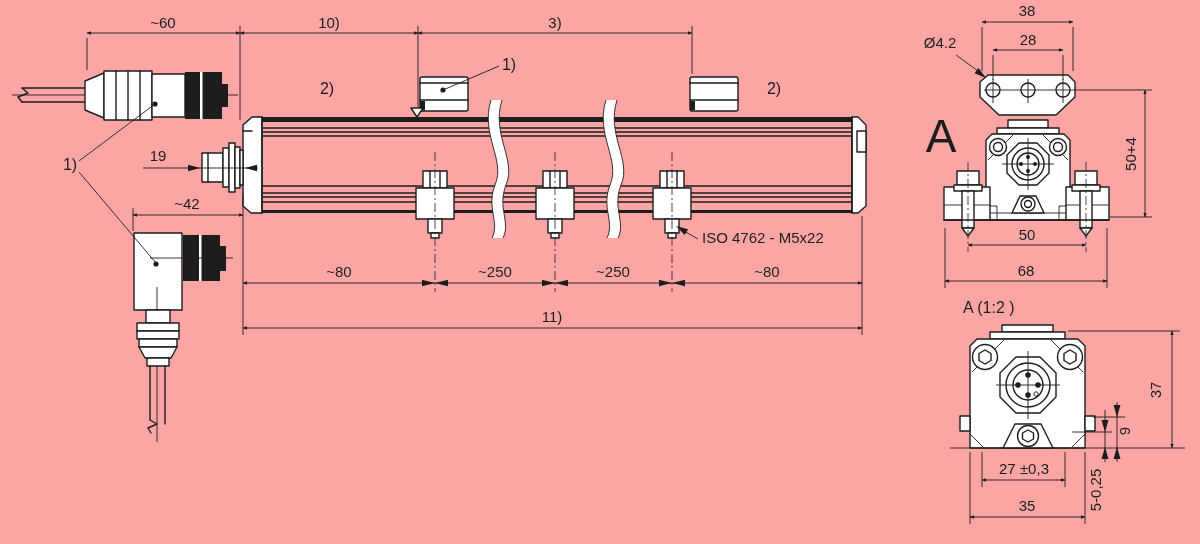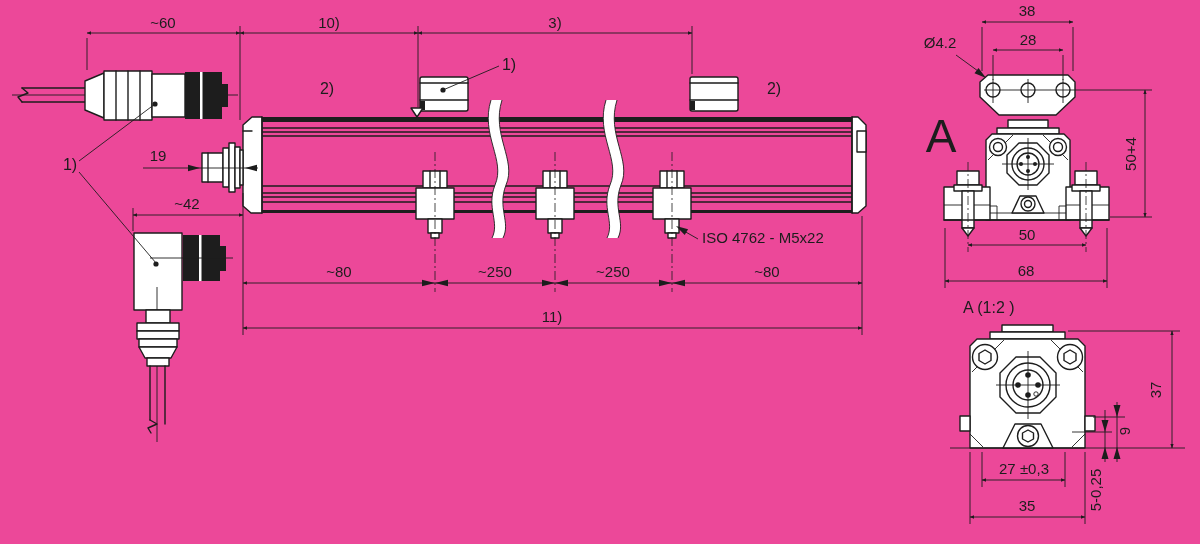--- a/index.html
+++ b/index.html
@@ -1,16 +1,16 @@
 <!DOCTYPE html>
 <html><head>
 <meta charset="utf-8">
 <style>
   html,body{margin:0;padding:0;background:#ffffff;}
-  .stage{position:relative;width:1200px;height:544px;background:#ec4899;overflow:hidden;}
+  .stage{position:relative;width:1200px;height:544px;background:#fca5a5;overflow:hidden;}
   svg text{font-family:"Liberation Sans","DejaVu Sans",sans-serif;fill:#1d1d1d;}
   .dim{font-size:15px;}
   .big{font-size:46px;}
   .mid{font-size:16px;}
   .ln{stroke:#1d1d1d;stroke-width:1.4;fill:none;stroke-linecap:round;stroke-linejoin:round;}
   .lnw{stroke:#1d1d1d;stroke-width:1.4;fill:#ffffff;stroke-linejoin:round;}
   .thin{stroke:#1d1d1d;stroke-width:0.9;fill:none;}
   .cl{stroke:#1d1d1d;stroke-width:0.8;fill:none;stroke-dasharray:9 3 2 3;}
   .blk{fill:#1d1d1d;stroke:none;}
   .arr{fill:#1d1d1d;stroke:none;}

